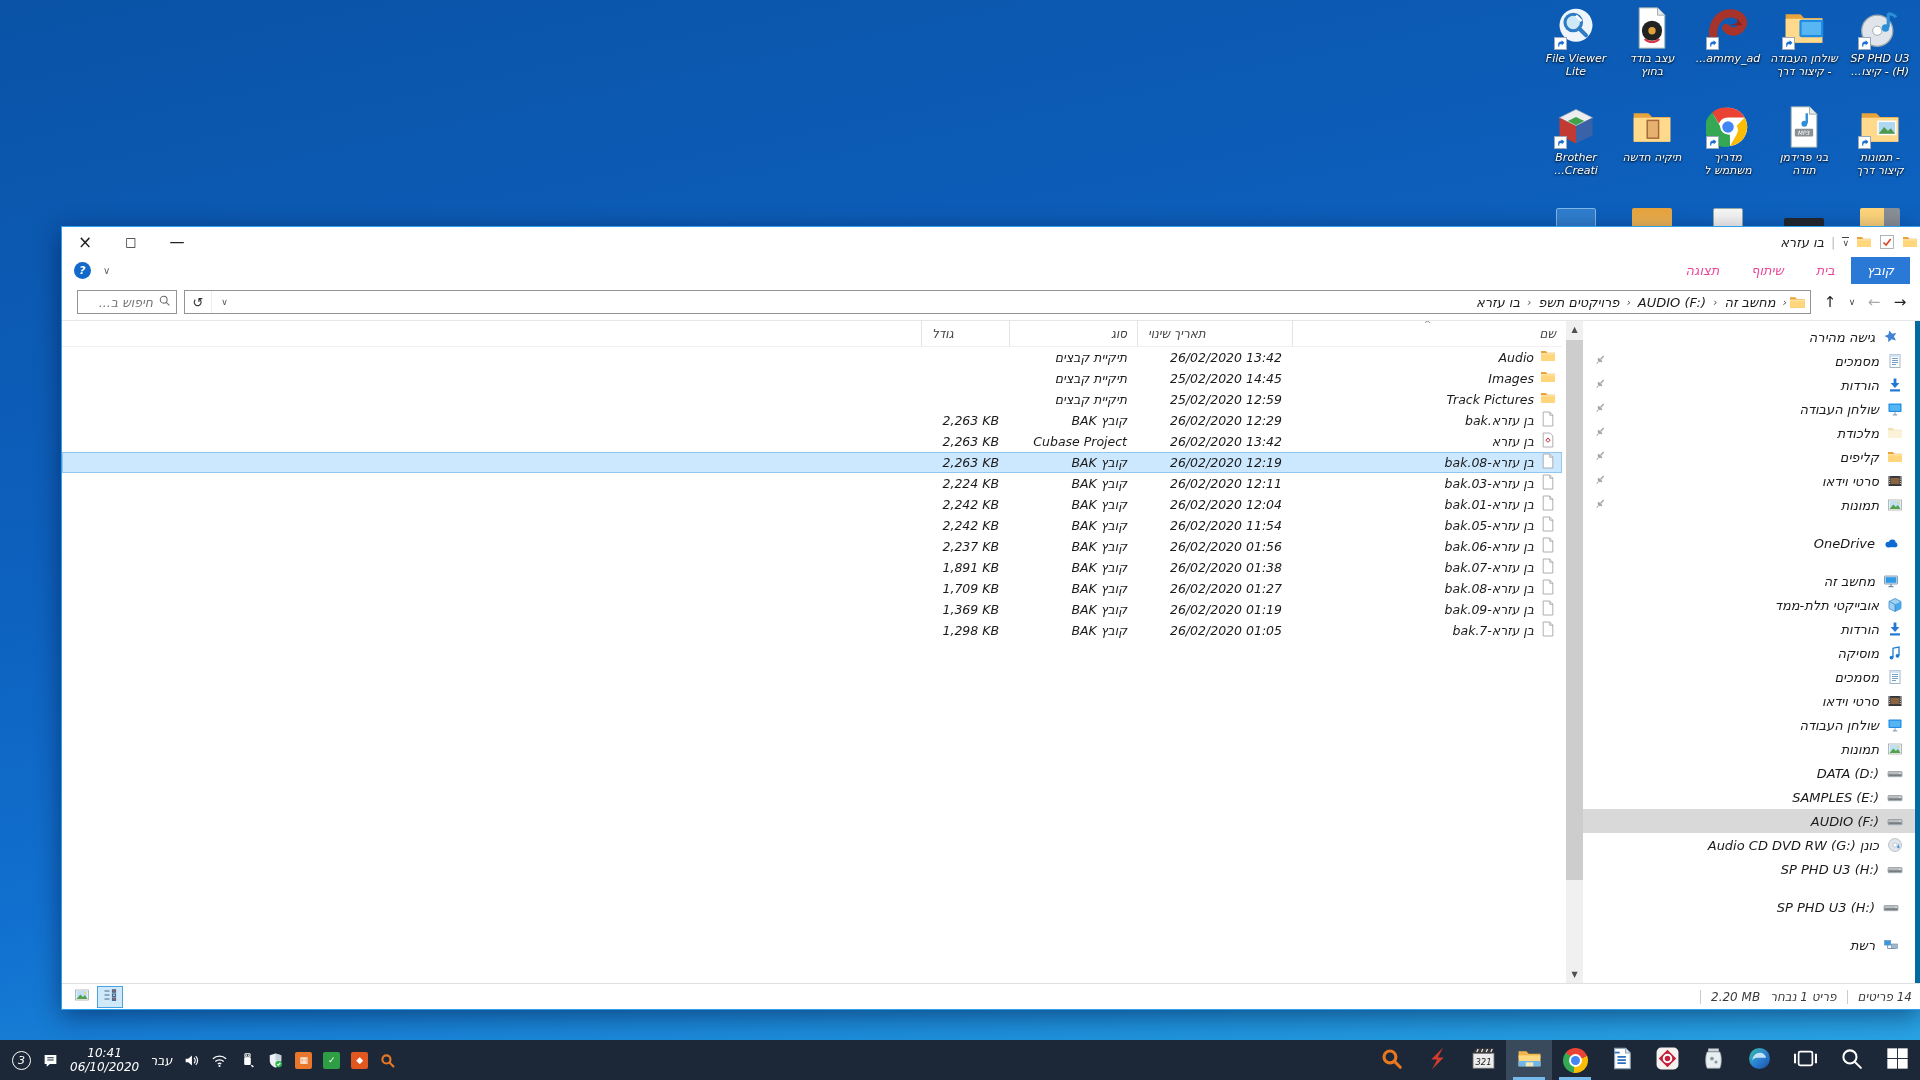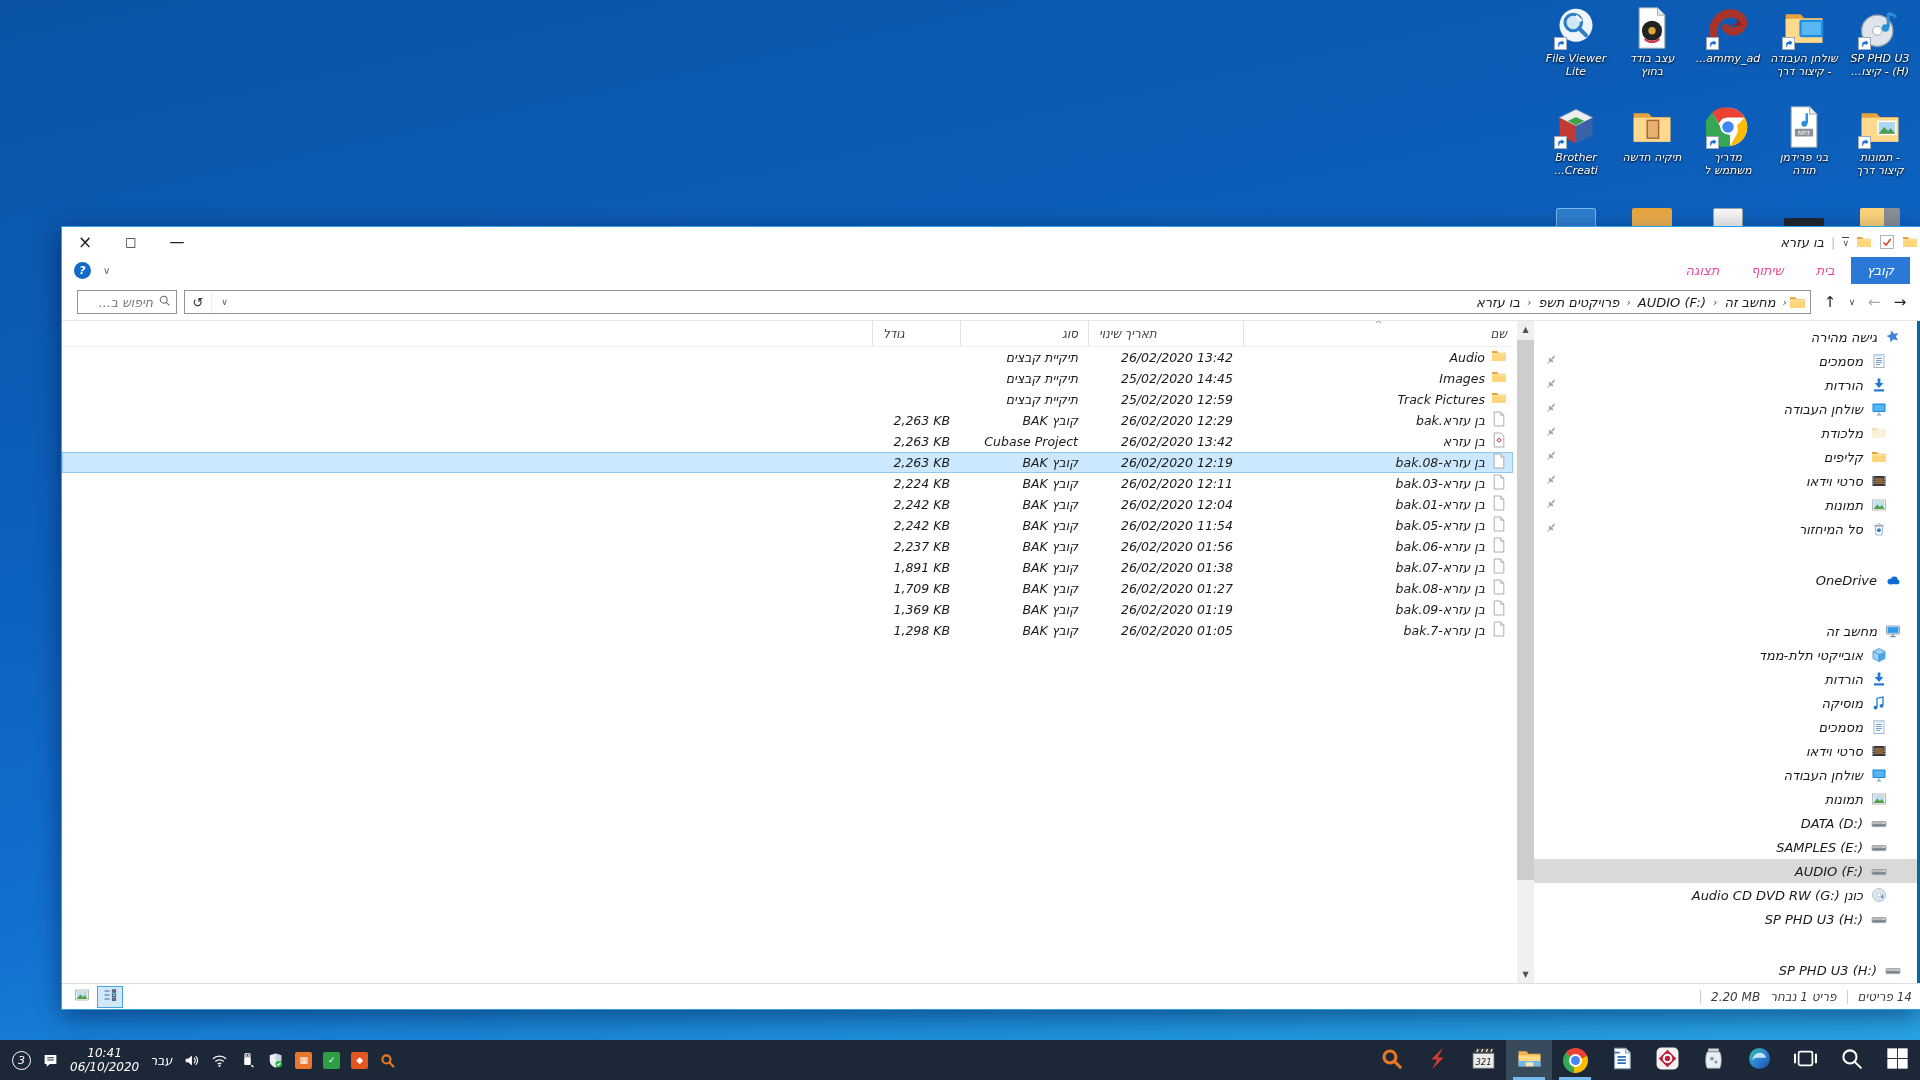--- a/index.html
+++ b/index.html
@@ -87,27 +87,27 @@
   .c-date { width:155px; direction:ltr; text-align:right; }
   .c-type { width:128px; }
   .c-size { width:88px; direction:ltr; text-align:right; }
   
   .vscroll { width:17px; background:#f0f0f0; display:flex; flex-direction:column; align-items:center; }
   .sarr { height:17px; width:100%; display:flex; align-items:center; justify-content:center;
     color:#505050; font-size:8px; cursor:pointer; }
   .strack { flex:1; width:100%; position:relative; }
   .sthumb { position:absolute; top:2px; left:0; width:100%; height:86%; background:#cdcdcd; cursor:grab; }
   
-  .navpane { width:386px; direction:rtl; padding-top:4px; overflow:hidden; font-size:13px;
-    border-right:3px solid #0369a1; }
+  .navpane { width:337px; direction:rtl; padding-top:4px; overflow:hidden; font-size:13px;
+    border-right:5px solid #0369a1; }
   .nrow { height:24px; display:flex; align-items:center; gap:8px; position:relative;
     color:#1a1a1a; cursor:pointer; }
   .nrow.l0 { padding-right:16px; }
-  .nrow.l1 { padding-right:30px; }
-  .nrow.mt { margin-top:27px; }
+  .nrow.l1 { padding-right:12px; }
+  .nrow.mt { margin-top:14px; }
   .nrow.sel { background:var(--navsel,#d9d9d9); }
   .nrow .nicon, .nrow .nicon svg { width:16px; height:16px; display:block; flex:0 0 16px; }
   .nrow .pin { position:absolute; left:10px; top:4px; width:14px; height:14px; opacity:.85; }
   .nrow .pin svg { width:14px; height:14px; }
   .nlabel { white-space:nowrap; }
 
   .statusbar { height:26px; border-top:1px solid #e0e0e0; display:flex; align-items:center;
     justify-content:space-between; padding:0 8px; font-size:12px; color:#3b3b3b; }
   .viewbtns { display:flex; gap:4px; }
   .vbtn { width:24px; height:20px; display:flex; align-items:center; justify-content:center; cursor:pointer; }
@@ -699,39 +699,20 @@
               </svg></span>
             <span class="nicon">
               <svg viewBox="0 0 16 16">
                 <rect x="1.5" y="3" width="13" height="10" fill="#fff" stroke="#9b9b9b" stroke-width=".7"></rect>
                 <rect x="2.5" y="4" width="11" height="8" fill="#bfe1f6"></rect>
                 <path d="M2.5 12 6.3 7.6 8.9 10l2-2 2.6 4z" fill="#57a04b"></path>
                 <circle cx="11" cy="6" r="1" fill="#f6d44d"></circle>
               </svg>
             </span>
             <span class="nlabel" dir="auto">תמונות</span>
-          </div>
-          <div class="nrow l1">
-            <span class="pin"><svg viewBox="0 0 16 16">
-                <g transform="rotate(42 8 8)" fill="#8c8c8c">
-                  <rect x="7.3" y="1.6" width="1.4" height="5.6"></rect>
-                  <rect x="5" y="7.2" width="6" height="1.8"></rect>
-                  <rect x="6.4" y="9" width="3.2" height="1.2"></rect>
-                  <rect x="7.6" y="10.2" width=".9" height="3.6"></rect>
-                </g>
-              </svg></span>
-            <span class="nicon">
-              <svg viewBox="0 0 16 16">
-                <path d="M4.2 5h7.6l-.7 9H4.9z" fill="#f4f8fb" stroke="#8899aa" stroke-width=".7"></path>
-                <path d="M3.4 4.7h9.2" stroke="#8899aa" stroke-width="1"></path>
-                <path d="M6.3 4.4c0-2.3 3.4-2.3 3.4 0" fill="none" stroke="#8899aa" stroke-width=".8"></path>
-                <path d="M8 7l2 1.4-.7 2.6-2.6.1-1-2.4z" fill="#2f7fd0"></path>
-              </svg>
-            </span>
-            <span class="nlabel" dir="auto">סל המיחזור</span>
           </div>
           <div class="nrow l0 mt">
             <span class="nicon">
               <svg viewBox="0 0 16 16">
                 <g fill="#0c6cd4">
                   <circle cx="5.3" cy="9.6" r="2.8"></circle>
                   <circle cx="9.3" cy="7.9" r="3.4"></circle>
                   <circle cx="12.2" cy="9.9" r="2.3"></circle>
                   <rect x="5" y="9.2" width="7.4" height="3"></rect>
                 </g>

